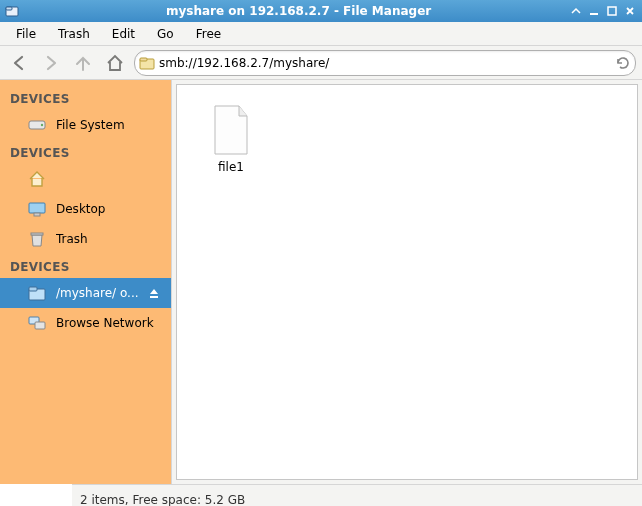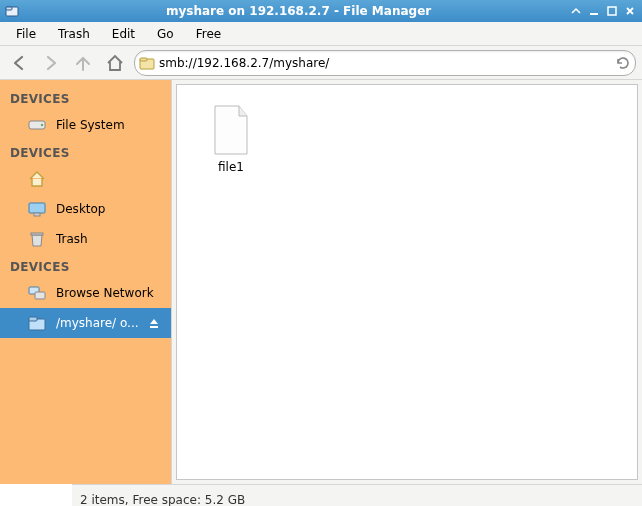--- a/index.html
+++ b/index.html
@@ -161,42 +161,42 @@
       <span class="sicon">
         <svg width="20" height="20" viewBox="0 0 20 20">
             <path d="M5 6 H15 L14 17 H6 Z" fill="#e0e0e0" stroke="#888"></path>
             <rect x="4" y="4" width="12" height="2" fill="#ccc" stroke="#888"></rect>
           </svg>
       </span>
       <span class="label">Trash</span>
     </div>
 
     <div class="section-label">DEVICES</div>
-    <div class="sideitem">
-      <span class="sicon">
-        <svg width="20" height="20" viewBox="0 0 20 20">
-            <rect x="2" y="4" width="10" height="7" rx="1" fill="#cfe4f4" stroke="#5080a8"></rect>
-            <rect x="8" y="9" width="10" height="7" rx="1" fill="#e4e4e4" stroke="#888"></rect>
-          </svg>
-      </span>
-      <span class="label">Browse Network</span>
-    </div>
     <div class="sideitem active">
       <span class="sicon">
         <svg width="20" height="20" viewBox="0 0 20 20">
             <rect x="2" y="6" width="16" height="11" rx="1" fill="#bfe0f8" stroke="#3d6d98"></rect>
             <rect x="2" y="4" width="8" height="4" rx="1" fill="#a8d0ee" stroke="#3d6d98"></rect>
           </svg>
       </span>
       <span class="label">/myshare/ o...</span>
       <span class="eject">
         <svg width="12" height="12" viewBox="0 0 12 12">
             <path d="M2 7 L6 2 L10 7 Z M2 9 H10 V11 H2 Z" fill="#fff"></path>
           </svg>
       </span>
+    </div>
+    <div class="sideitem">
+      <span class="sicon">
+        <svg width="20" height="20" viewBox="0 0 20 20">
+            <rect x="2" y="4" width="10" height="7" rx="1" fill="#cfe4f4" stroke="#5080a8"></rect>
+            <rect x="8" y="9" width="10" height="7" rx="1" fill="#e4e4e4" stroke="#888"></rect>
+          </svg>
+      </span>
+      <span class="label">Browse Network</span>
     </div>
   </div>
 
   <div class="content">
     <div class="scrollframe">
       <div class="iconview">
         <div class="fileitem">
           <span class="ficon">
             <svg width="44" height="52" viewBox="0 0 44 52">
                 <path d="M6 2 H30 L38 12 V50 H6 Z" fill="#fdfdfd" stroke="#bbb"></path>

